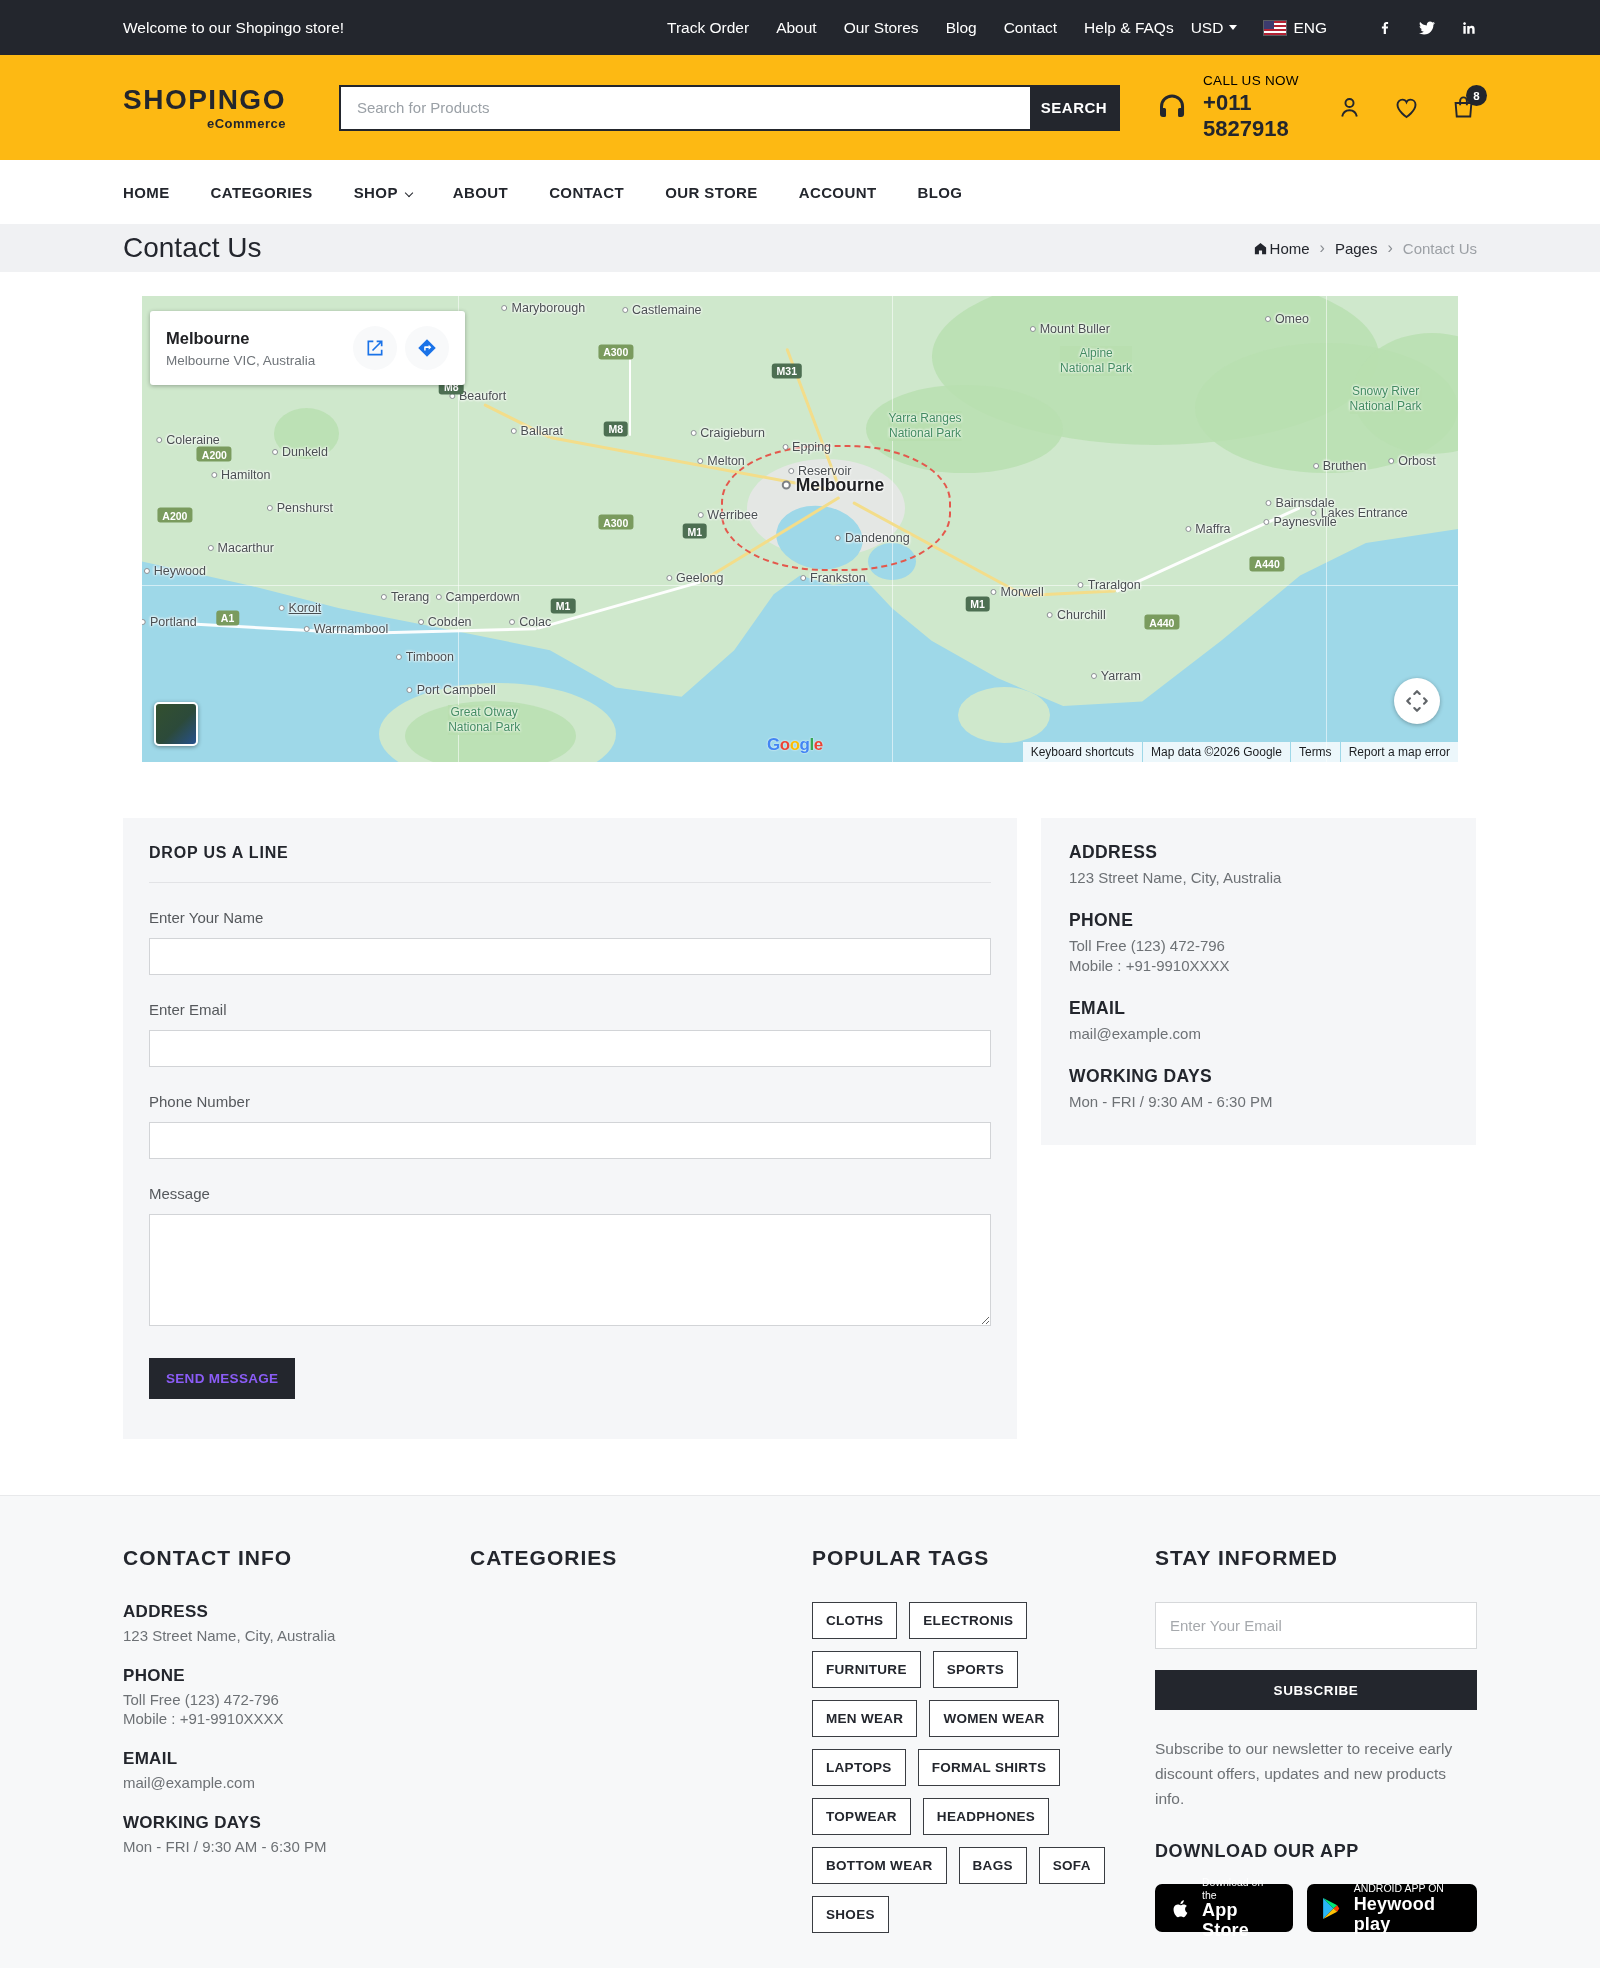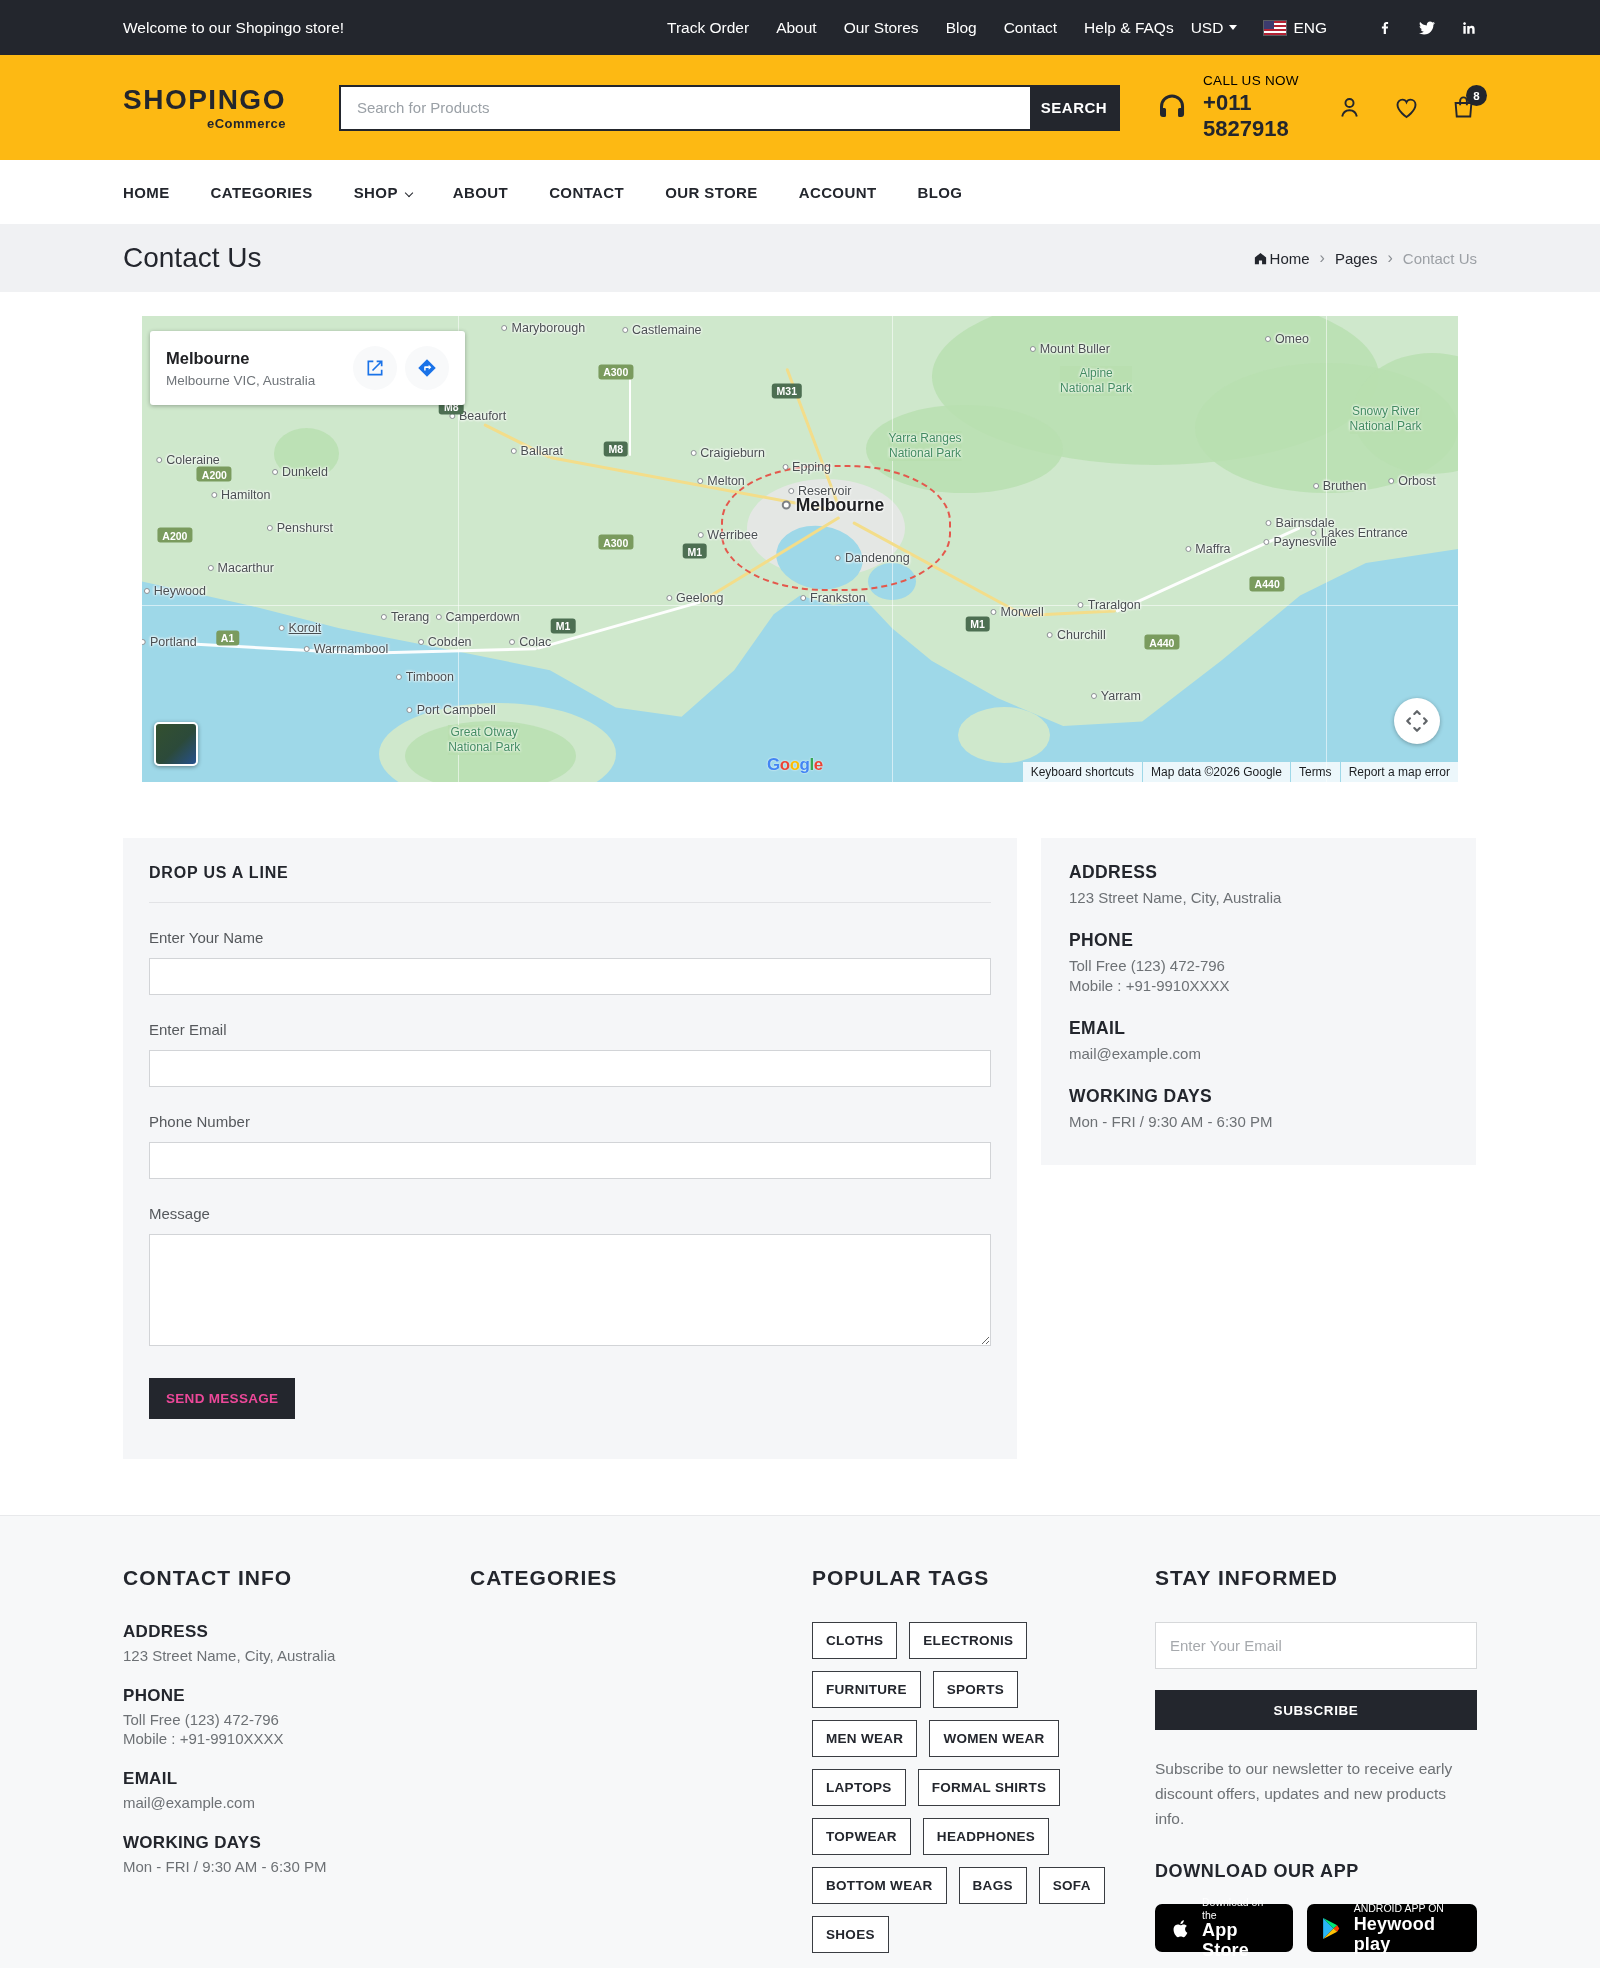--- a/index.html
+++ b/index.html
@@ -37,21 +37,21 @@
   .hicon{position:relative;cursor:pointer;display:flex}
   .hicon svg{width:27px;height:27px;fill:none;stroke:#23262d;stroke-width:1.7}
   .cart-badge{position:absolute;top:-9px;right:-10px;width:21px;height:21px;border-radius:50%;background:#23262d;color:#fff;font-size:11.5px;font-weight:700;display:flex;align-items:center;justify-content:center}
 
   
   .nav{height:64px;display:flex;align-items:center;gap:41px;padding:0 123px;background:#fff}
   .nav-item{font-size:15px;font-weight:600;letter-spacing:.4px;cursor:pointer;white-space:nowrap}
   .chev{display:inline-block;width:6px;height:6px;border-right:1.8px solid #23262d;border-bottom:1.8px solid #23262d;transform:rotate(45deg);margin-left:8px;vertical-align:2px}
 
   
-  .crumbbar{height:68px;background:#f0f1f3;display:flex;align-items:center;justify-content:space-between;padding:0 123px}
+  .crumbbar{height:48px;background:#f0f1f3;display:flex;align-items:center;justify-content:space-between;padding:0 123px}
   .page-title{font-size:28px;font-weight:500;color:#23262d}
   .crumbs{display:flex;align-items:center;font-size:15px;gap:10px}
   .crumbs svg{width:15px;height:15px;fill:#23262d;margin-right:2px}
   .crumb{cursor:pointer;display:flex;align-items:center}
   .crumb-sep{color:#8a8e93;font-size:16px}
   .crumb.muted{color:#9ca0a5;cursor:default}
 
   
   .map{position:relative;margin:24px 142px 0;height:466px;background:#cfe8cc;overflow:hidden}
   .water{position:absolute;inset:0;background:#9ed8e8;clip-path:polygon(0 57%,8% 62%,15% 67%,24% 72%,31% 76%,36% 84%,41% 86%,45% 76%,48% 64%,50% 60%,52.5% 62%,55% 61%,57% 67%,60% 74%,65% 82%,70% 88%,76% 87%,82% 74%,88% 60%,93% 53%,100% 50%,100% 100%,0 100%)}
@@ -90,21 +90,21 @@
 
   
   .contact-wrap{display:flex;gap:24px;margin:56px 123px 0;align-items:flex-start}
   .form-card{width:894px;background:#f5f6f8;padding:26px 26px 40px}
   .form-head{font-size:16px;font-weight:700;letter-spacing:.8px}
   .form-card hr{border:none;border-top:1px solid #e2e3e6;margin:20px 0 6px}
   .field label{display:block;font-size:15px;color:#55585c;margin:26px 0 12px}
   .field input,.field textarea{width:100%;border:1px solid #d2d4d7;background:#fff;padding:8px 10px;font-size:15px;color:#23262d;outline:none}
   .field input{height:37px}
   .field textarea{height:112px;resize:vertical}
-  .send-btn{margin-top:28px;background:#23262d;color:#ec4899;border:none;font-size:13.5px;font-weight:700;letter-spacing:.3px;padding:13px 17px;cursor:pointer}
+  .send-btn{margin-top:28px;background:#23262d;color:#8b5cf6;border:none;font-size:13.5px;font-weight:700;letter-spacing:.3px;padding:13px 17px;cursor:pointer}
   .info-card{width:435px;background:#f5f6f8;padding:24px 28px 32px}
   .info-card h4{margin:24px 0 6px;font-size:17.5px;font-weight:700;letter-spacing:.4px;color:#23262d}
   .info-card h4:first-child{margin-top:0}
   .info-card p{margin:3px 0;font-size:15px;color:#6d7175}
 
   
   .footer{margin-top:56px;background:#f7f8f9;border-top:1px solid #e8e9eb;padding:50px 123px 36px;display:grid;grid-template-columns:347px 342px 343px 322px}
   .footer h3{margin:0 0 32px;font-size:21px;font-weight:700;letter-spacing:1px;color:#23262d}
   .fcontact h5{margin:22px 0 5px;font-size:17px;font-weight:700;letter-spacing:.3px}
   .fcontact h5:first-of-type{margin-top:0}

